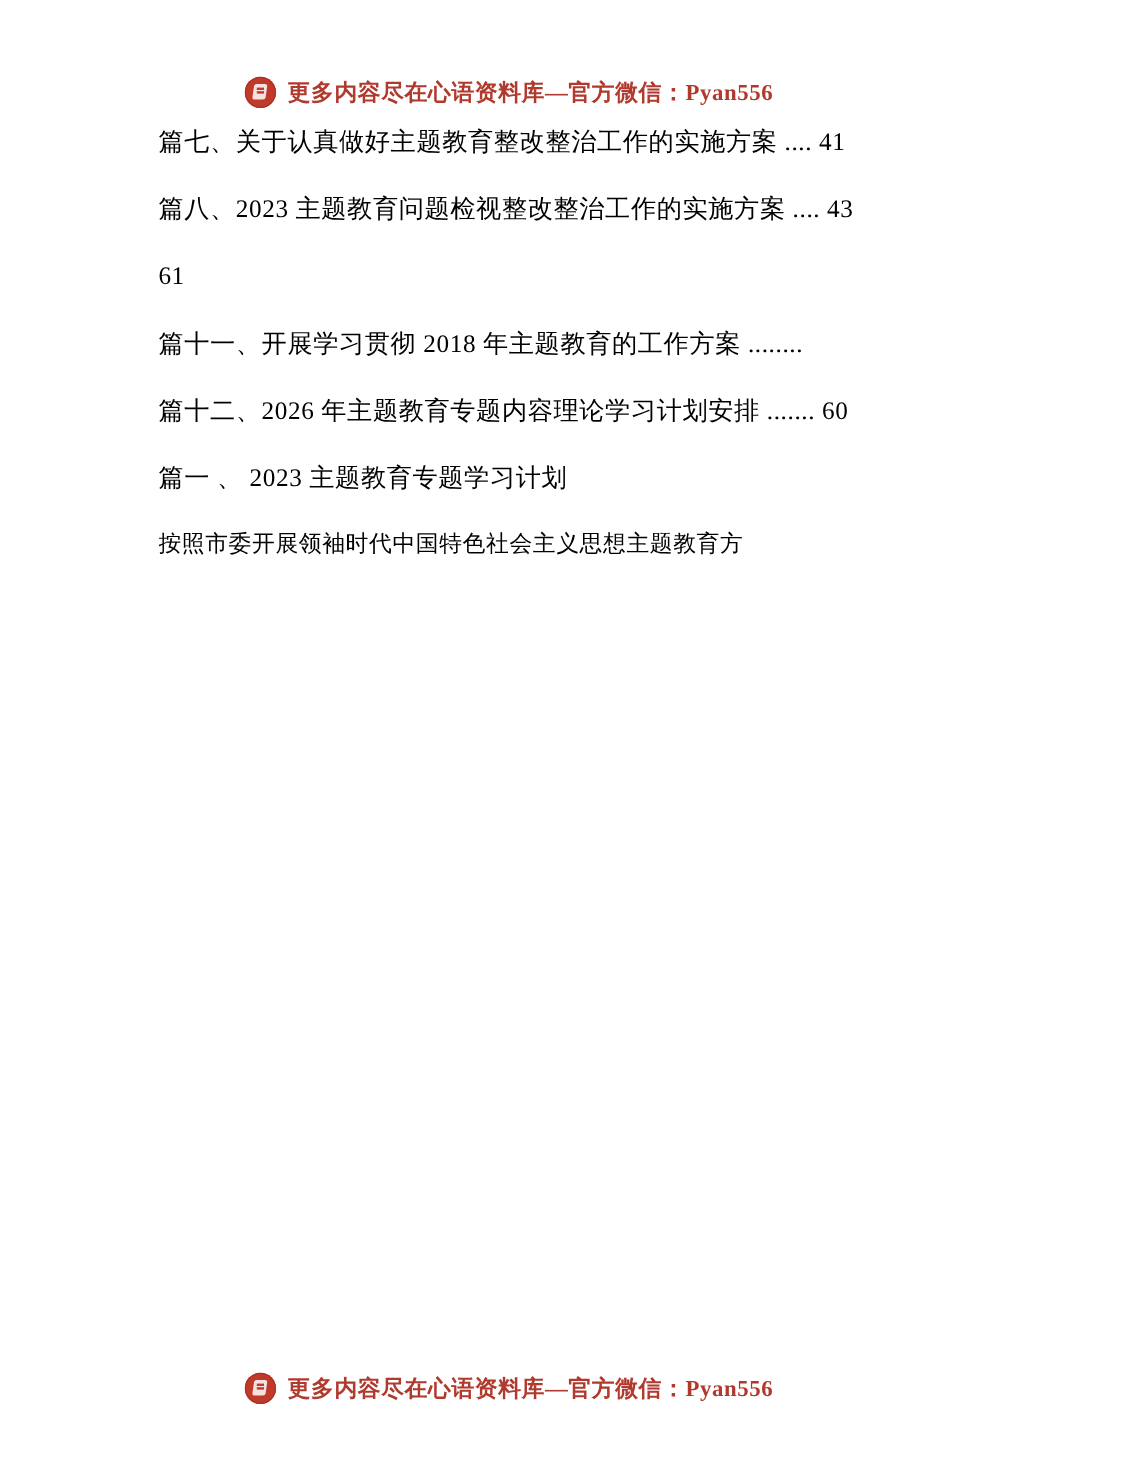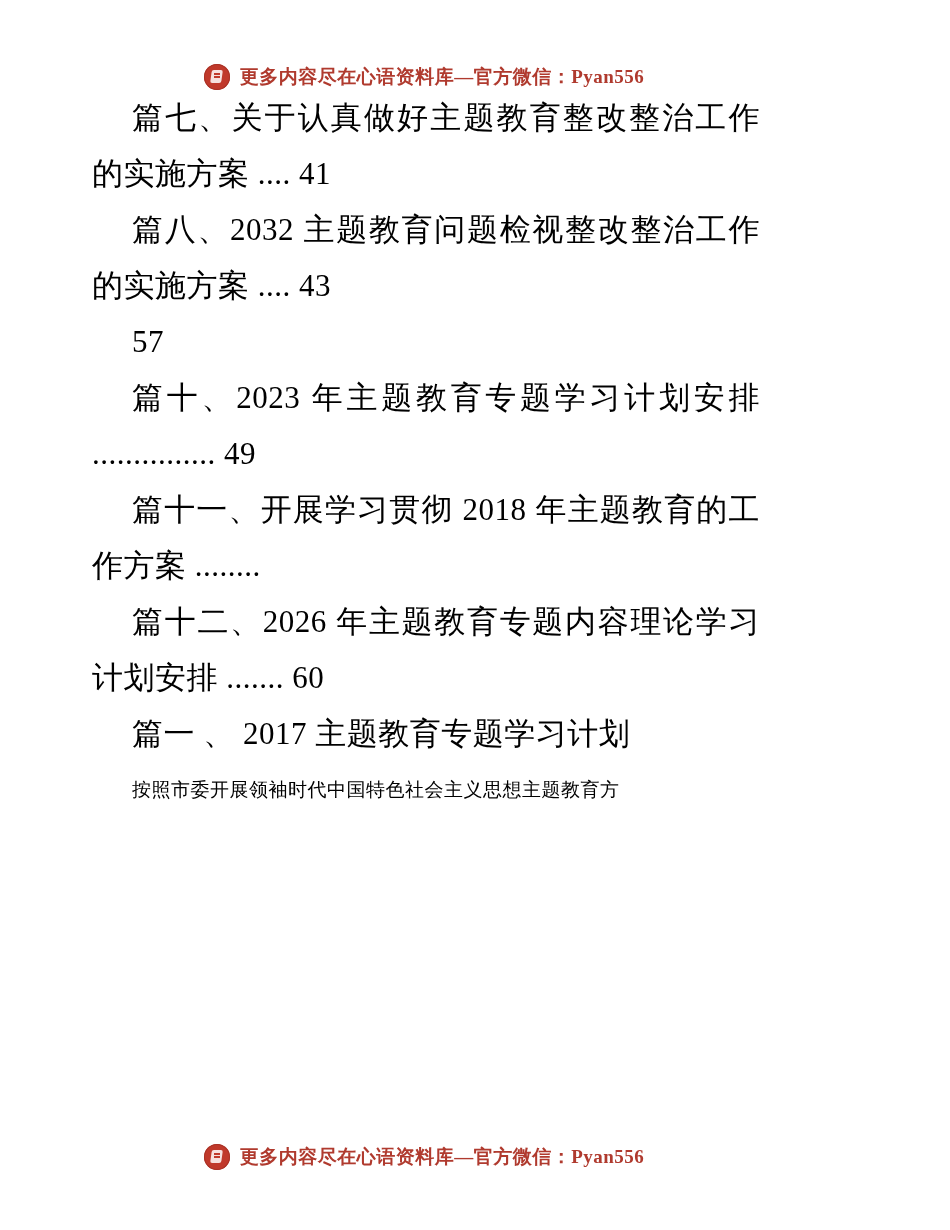--- a/index.html
+++ b/index.html
@@ -83,21 +83,21 @@
   }
 
   
   .doc-body {
     flex: 1;
     padding: 0 88px 0 92px;
     box-sizing: border-box;
   }
   .toc-entry {
     font-family: "Liberation Serif", serif;
-    font-size: 31px;
+    font-size: 21px;
     line-height: 56px;
     letter-spacing: 0.5px;
     text-indent: 40px;
     margin: 0;
     text-align: justify;
     word-break: break-all;
     color: #000;
   }
   .para {
     font-family: "Liberation Serif", serif;
@@ -116,27 +116,26 @@
 <div class="page">
 
   <div class="watermark watermark-top">
     <span class="wm-badge"></span>
     <span class="wm-text">更多内容尽在心语资料库—官方微信：Pyan556</span>
   </div>
 
   <div class="doc-body">
 
     <p class="toc-entry">篇七、关于认真做好主题教育整改整治工作的实施方案 ....  41</p>
-    <p class="toc-entry">篇八、2032 主题教育问题检视整改整治工作的实施方案 ....  43</p>
-    <p class="toc-entry">57</p>
-    <p class="toc-entry">篇十、2023 年主题教育专题学习计划安排 ...............  49</p>
+    <p class="toc-entry">篇八、2023 主题教育问题检视整改整治工作的实施方案 ....  43</p>
+    <p class="toc-entry">61</p>
     <p class="toc-entry">篇十一、开展学习贯彻 2018 年主题教育的工作方案 ........</p>
     <p class="toc-entry">篇十二、2026 年主题教育专题内容理论学习计划安排 .......  60</p>
 
-    <p class="toc-entry">篇一 、 2017 主题教育专题学习计划</p>
+    <p class="toc-entry">篇一 、 2023 主题教育专题学习计划</p>
     <p class="para">按照市委开展领袖时代中国特色社会主义思想主题教育方</p>
 
   </div>
 
   <div class="watermark watermark-bottom">
     <span class="wm-badge"></span>
     <span class="wm-text">更多内容尽在心语资料库—官方微信：Pyan556</span>
   </div>
 
 </div>

